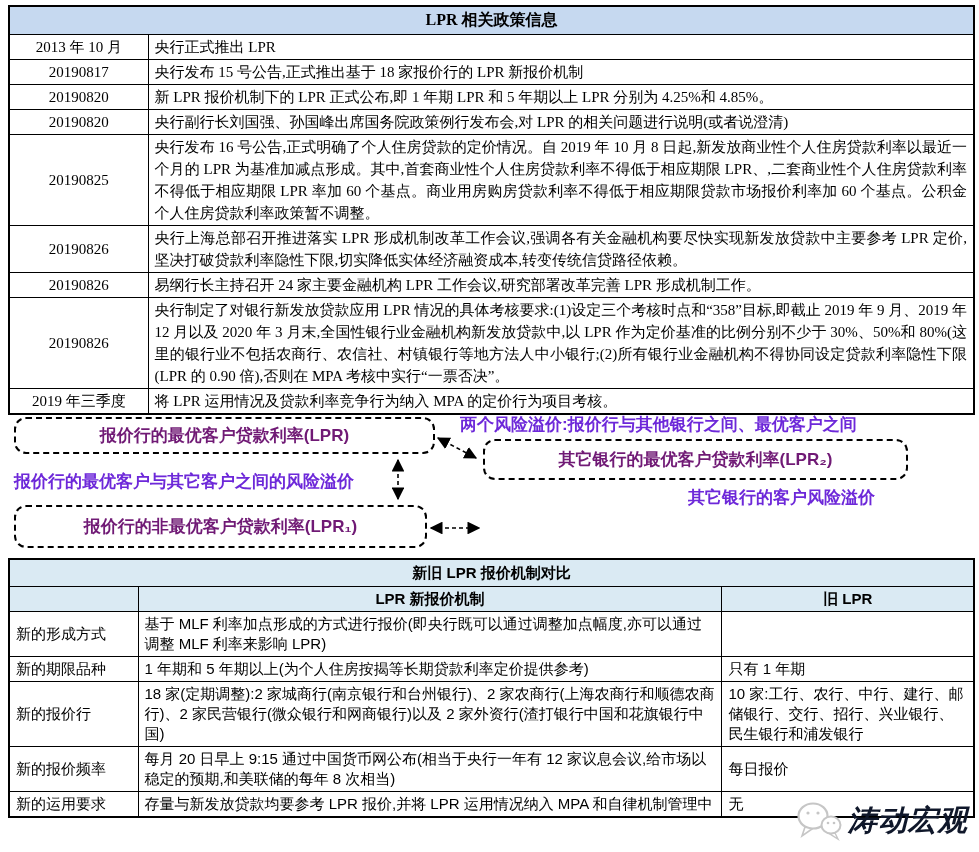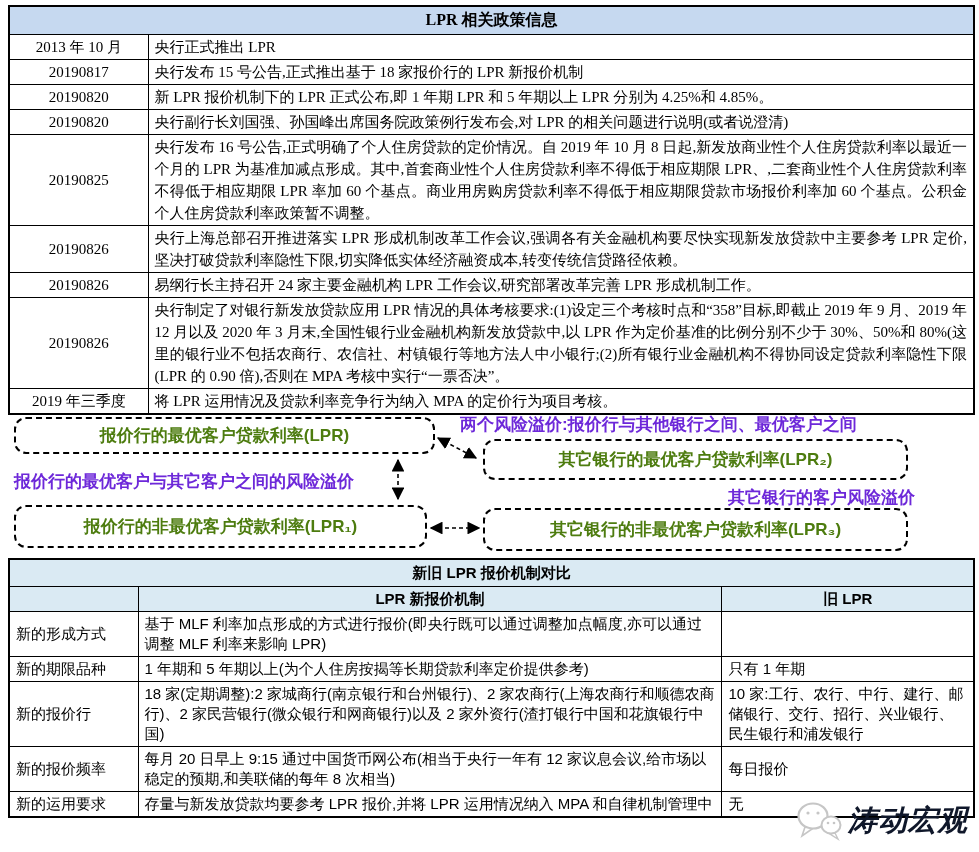--- a/index.html
+++ b/index.html
@@ -15,21 +15,21 @@
     background:#c6d9f0; font-size:16px; font-weight:bold; text-align:center; padding:3px 8px;
   }
   .top-table td.date-cell { width:139px; text-align:center; font-size:15px; padding:1px 2px; }
   .top-table td.content-cell { font-size:15px; line-height:22px; padding:1px 6px; text-align:justify; }
 
   
   .diagram { position:absolute; left:0; top:408px; width:979px; height:150px;
              font-family:"Liberation Sans","DejaVu Sans",sans-serif; }
   .dbox { position:absolute; border:2px dashed #000; border-radius:12px;
           display:flex; align-items:center; justify-content:center;
-          font-weight:bold; font-size:17px; color:#4d7c0f; background:#fff; }
+          font-weight:bold; font-size:17px; color:#701a75; background:#fff; }
   .dlabel { position:absolute; font-weight:bold; font-size:17px; color:#6d28d9; white-space:nowrap; }
   .arrow-layer { position:absolute; left:0; top:0; width:979px; height:150px; pointer-events:none; }
 
   
   .bottom-table { position:absolute; left:8px; top:558px; width:967px; border:2px solid #000;
                   font-family:"Liberation Sans","DejaVu Sans",sans-serif; }
   .bottom-table td { font-size:15px; line-height:20px; padding:2px 6px; }
   .bottom-table .bt-title { background:#daeaf3; font-weight:bold; text-align:center; font-size:15px; padding:3px 0;margin-left:28px; }
   .bottom-table .bt-head { background:#daeaf3; font-weight:bold; text-align:center; }
   .bottom-table .label-col { width:129px; }
@@ -100,23 +100,22 @@
   <div class="dbox" style="left:14px; top:9px; width:421px; height:37px;">报价行的最优客户贷款利率(LPR)</div>
 
   <div class="dlabel" style="left:14px; top:62px;">报价行的最优客户与其它客户之间的风险溢价</div>
 
   <div class="dbox" style="left:14px; top:97px; width:413px; height:43px;text-align:center;">报价行的非最优客户贷款利率(LPR₁)</div>
 
   <div class="dlabel" style="left:460px; top:5px;">两个风险溢价:报价行与其他银行之间、最优客户之间</div>
 
   <div class="dbox" style="left:483px; top:31px; width:425px; height:41px;">其它银行的最优客户贷款利率(LPR₂)</div>
 
-  <div class="dlabel" style="left:728px; top:78px;">其它银行的客户风险溢价</div>
+  <div class="dlabel" style="left:688px; top:78px;">其它银行的客户风险溢价</div>
 
-  <div class="dbox" style="left:483px; top:100px; width:425px; height:43px;">其它银行的非最优客户贷款利率(LPR₃)</div>
 
   <svg class="arrow-layer" viewBox="0 0 979 150" xmlns="http://www.w3.org/2000/svg">
     <defs>
       <marker id="arr" viewBox="0 0 10 10" refX="9" refY="5" markerWidth="8" markerHeight="8" orient="auto-start-reverse">
         <path d="M0,0 L10,5 L0,10 z" fill="#000"></path>
       </marker>
     </defs>
     <line x1="398" y1="52" x2="398" y2="91" stroke="#000" stroke-width="1.6" stroke-dasharray="4 3" marker-start="url(#arr)" marker-end="url(#arr)"></line>
     <line x1="438" y1="30" x2="476" y2="50" stroke="#000" stroke-width="1.6" stroke-dasharray="4 3" marker-start="url(#arr)" marker-end="url(#arr)"></line>
     <line x1="431" y1="120" x2="479" y2="120" stroke="#000" stroke-width="1.6" stroke-dasharray="4 3" marker-start="url(#arr)" marker-end="url(#arr)"></line>

